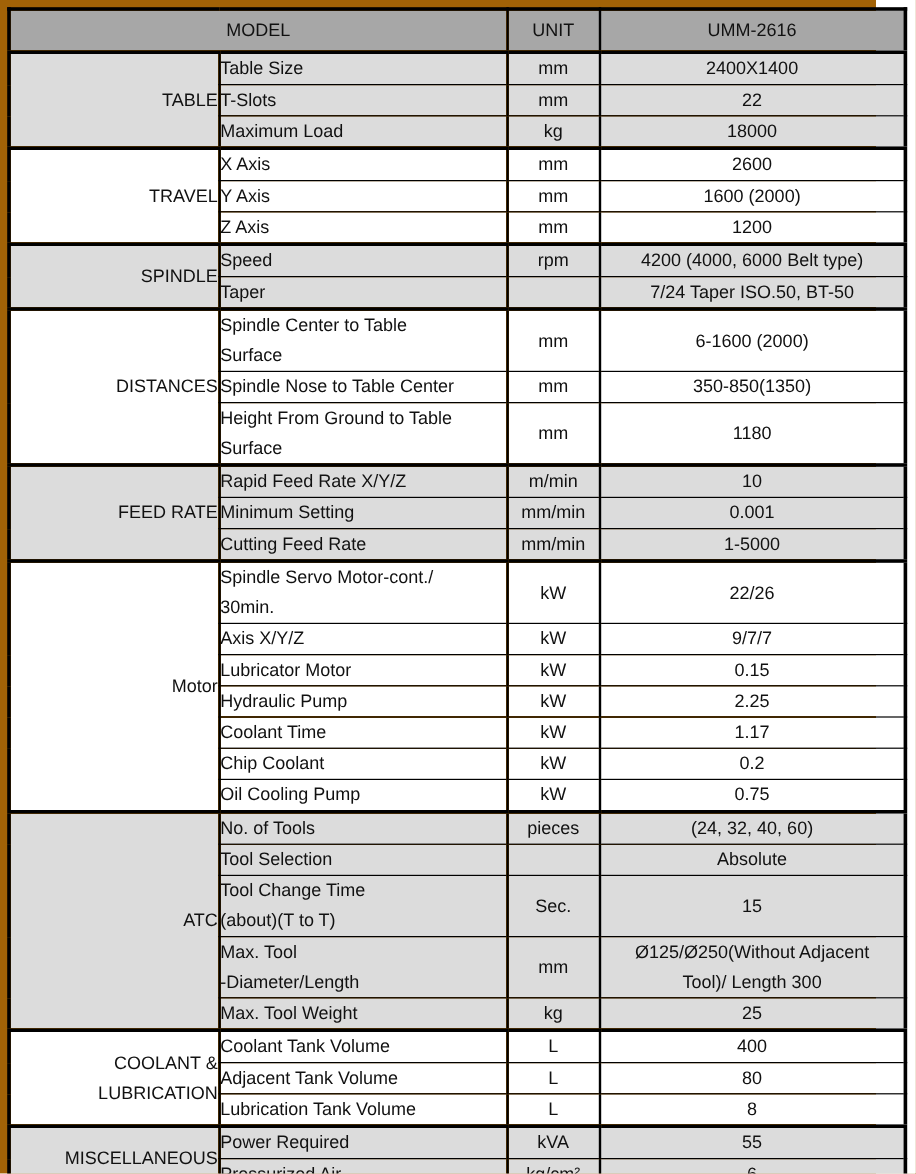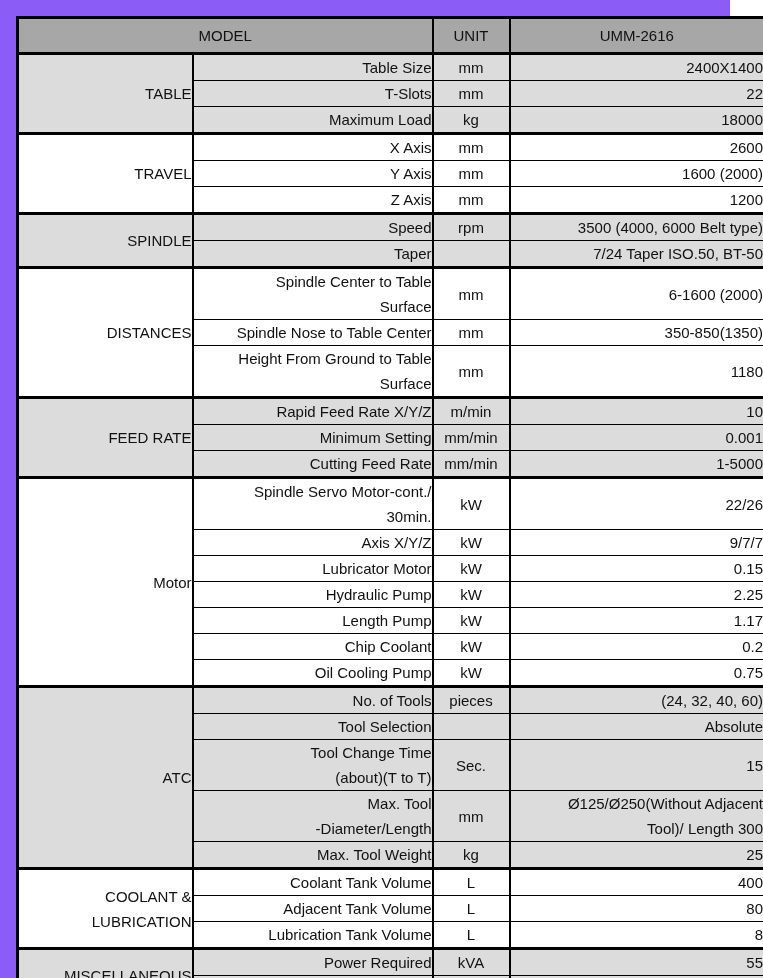--- a/index.html
+++ b/index.html
@@ -4,23 +4,23 @@
 <style>
   html, body {
     margin: 0;
     padding: 0;
     background: #ffffff;
     font-family: "Liberation Sans", sans-serif;
   }
   .page {
     width: 730px;
     height: 978px;
-    background: #8b5cf6;
+    background: #a16207;
     box-sizing: border-box;
-    padding: 16px;
+    padding: 6px;
   }
   table.spec {
     border-collapse: collapse;
     table-layout: fixed;
     width: 747px;
     border: 3px solid #000;
   }
   table.spec th, table.spec td {
     border: 2px solid #000;
     border-top-width: 1px;
@@ -40,30 +40,30 @@
     text-align: center;
   }
   tr.section-start td { border-top: 3px solid #000; }
   tr.shade-gray td  { background: #dcdcdc; }
   tr.shade-white td { background: #ffffff; }
   td.group-cell {
     text-align: right;
     white-space: pre-line;
   }
   td.label-cell {
-    text-align: right;
+    text-align: left;
     padding: 0 8px;
     white-space: pre-line;
   }
   td.unit-cell {
     text-align: center;
     white-space: pre-line;
   }
   td.value-cell {
-    text-align: right;
+    text-align: center;
     white-space: pre-line;
   }
 </style>
 </head>
 <body>
 
 <div class="page">
   <table class="spec">
     <colgroup>
       <col style="width:175px">
@@ -109,21 +109,21 @@
         </tr>
         <tr class="shade-white">
           <td class="label-cell">Z Axis</td>
           <td class="unit-cell">mm</td>
           <td class="value-cell">1200</td>
         </tr>
         <tr class="shade-gray section-start">
           <td rowspan="2" class="group-cell">SPINDLE</td>
           <td class="label-cell">Speed</td>
           <td class="unit-cell">rpm</td>
-          <td class="value-cell">3500 (4000, 6000 Belt type)</td>
+          <td class="value-cell">4200 (4000, 6000 Belt type)</td>
         </tr>
         <tr class="shade-gray">
           <td class="label-cell">Taper</td>
           <td class="unit-cell"></td>
           <td class="value-cell">7/24 Taper ISO.50, BT-50</td>
         </tr>
         <tr class="shade-white section-start">
           <td rowspan="3" class="group-cell">DISTANCES</td>
           <td class="label-cell">Spindle Center to Table
 Surface</td>
@@ -173,21 +173,21 @@
           <td class="label-cell">Lubricator Motor</td>
           <td class="unit-cell">kW</td>
           <td class="value-cell">0.15</td>
         </tr>
         <tr class="shade-white">
           <td class="label-cell">Hydraulic Pump</td>
           <td class="unit-cell">kW</td>
           <td class="value-cell">2.25</td>
         </tr>
         <tr class="shade-white">
-          <td class="label-cell">Length Pump</td>
+          <td class="label-cell">Coolant Time</td>
           <td class="unit-cell">kW</td>
           <td class="value-cell">1.17</td>
         </tr>
         <tr class="shade-white">
           <td class="label-cell">Chip Coolant</td>
           <td class="unit-cell">kW</td>
           <td class="value-cell">0.2</td>
         </tr>
         <tr class="shade-white">
           <td class="label-cell">Oil Cooling Pump</td>

